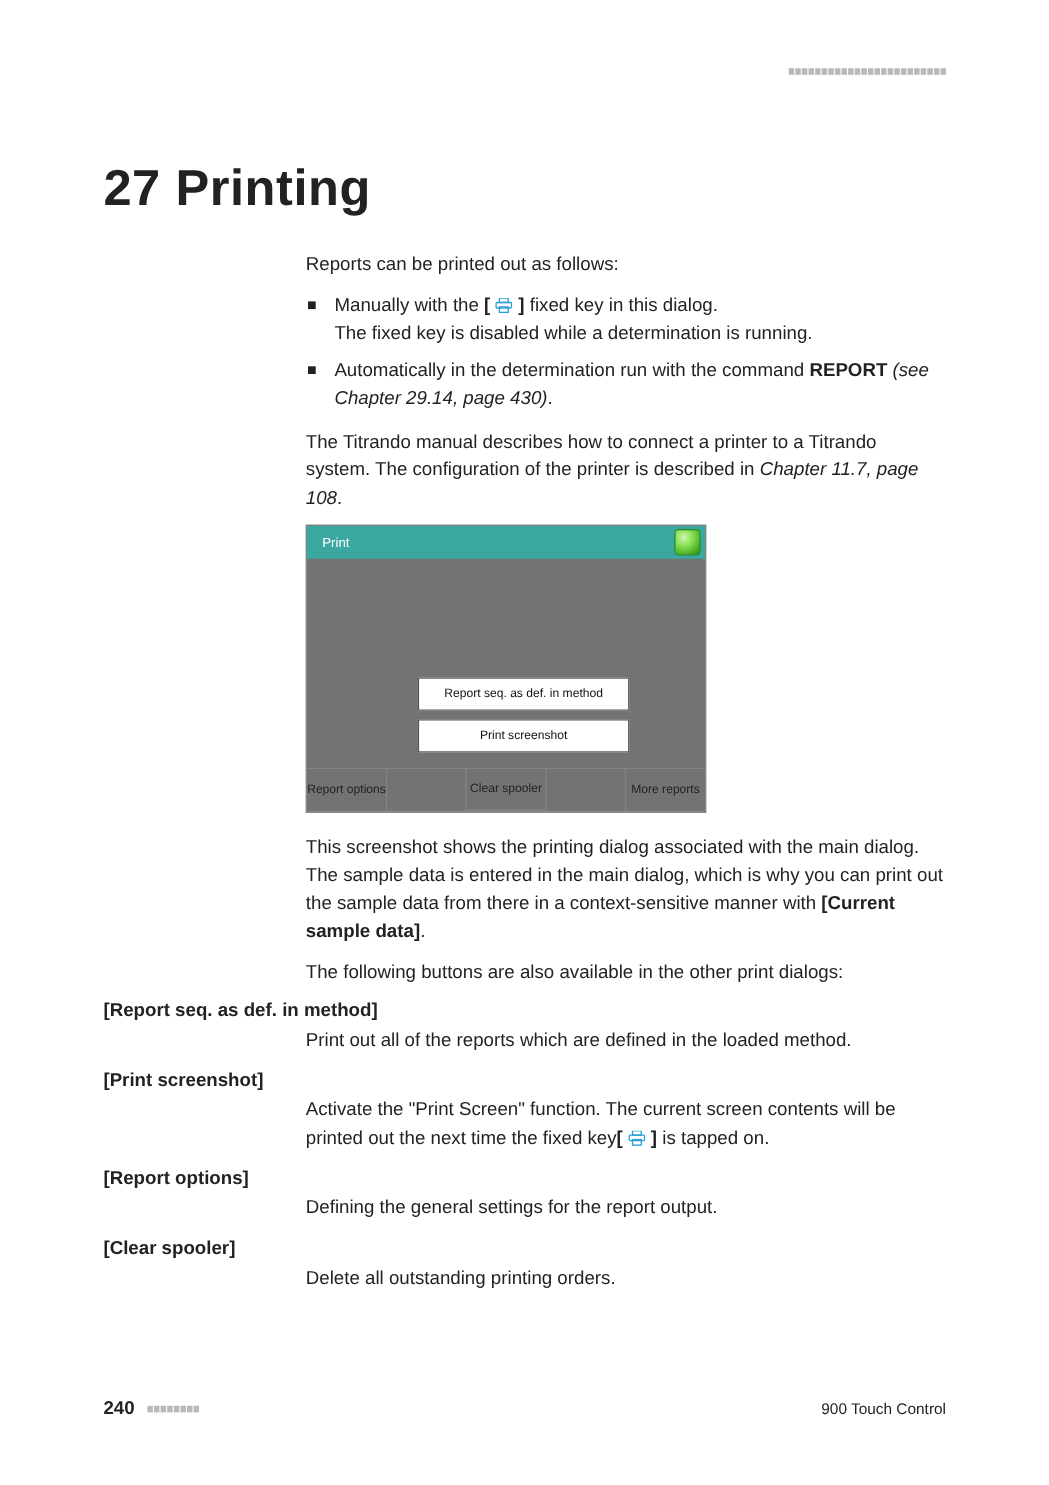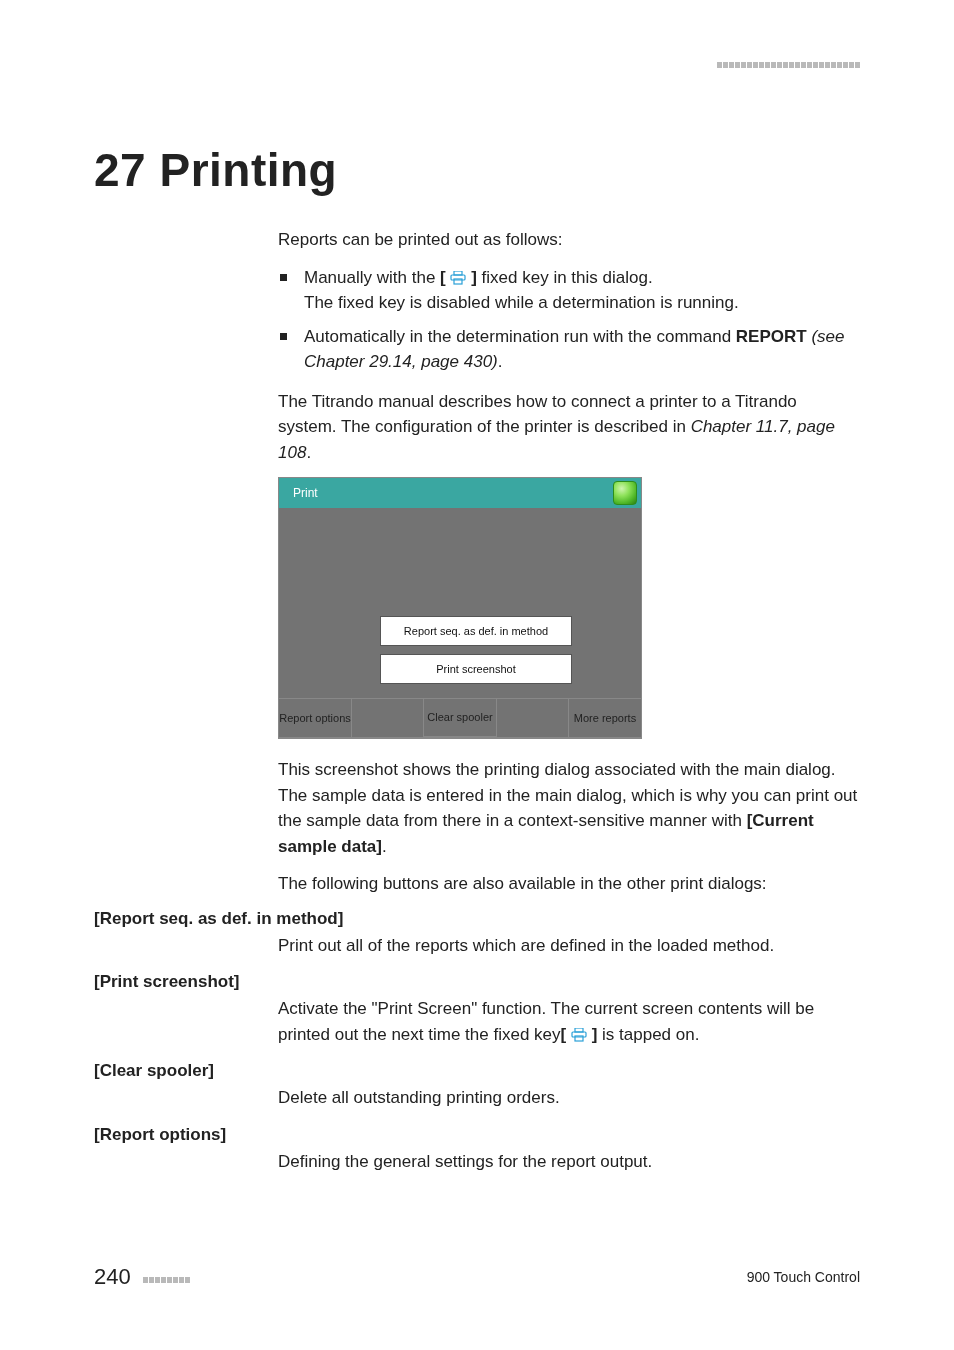--- a/index.html
+++ b/index.html
@@ -146,21 +146,21 @@
   .footer {
     position: absolute;
     bottom: 60px;
     left: 94px;
     right: 94px;
     display: flex;
     justify-content: space-between;
     align-items: center;
     font-size: 14px;
   }
-  .footer .pagelabel { font-weight: 400; font-size: 22px; }
+  .footer .pagelabel { font-weight: 700; font-size: 17px; }
   .footer-dashes {
     display: inline-flex;
     gap: 1px;
     margin-left: 8px;
     vertical-align: middle;
   }
   .footer-dashes > span {
     width: 5px;
     height: 6px;
     background: #b9b9b9;
@@ -272,27 +272,27 @@
             <svg viewBox="0 0 16 14">
               <rect x="4" y="0" width="8" height="4" fill="none" stroke="#2aa0d8" stroke-width="1.2"></rect>
               <rect x="1" y="4" width="14" height="5" rx="1" fill="none" stroke="#2aa0d8" stroke-width="1.2"></rect>
               <rect x="4" y="8" width="8" height="5" fill="none" stroke="#2aa0d8" stroke-width="1.2"></rect>
             </svg>
           </span>&nbsp;]</span><span> is tapped on.</span>
     </p>
   </div>
 
   <div class="def-row">
+    <p class="def-term">[Report options]</p>
+    <p class="def-desc">Defining the general settings for the report output.</p>
+  </div>
+
+  <div class="def-row">
     <p class="def-term">[Clear spooler]</p>
     <p class="def-desc">Delete all outstanding printing orders.</p>
-  </div>
-
-  <div class="def-row">
-    <p class="def-term">[Report options]</p>
-    <p class="def-desc">Defining the general settings for the report output.</p>
   </div>
 
   <div class="footer">
     <div>
       <span class="pagelabel">240</span>
       <span class="footer-dashes">
         <span></span>
           <span></span>
           <span></span>
           <span></span>

